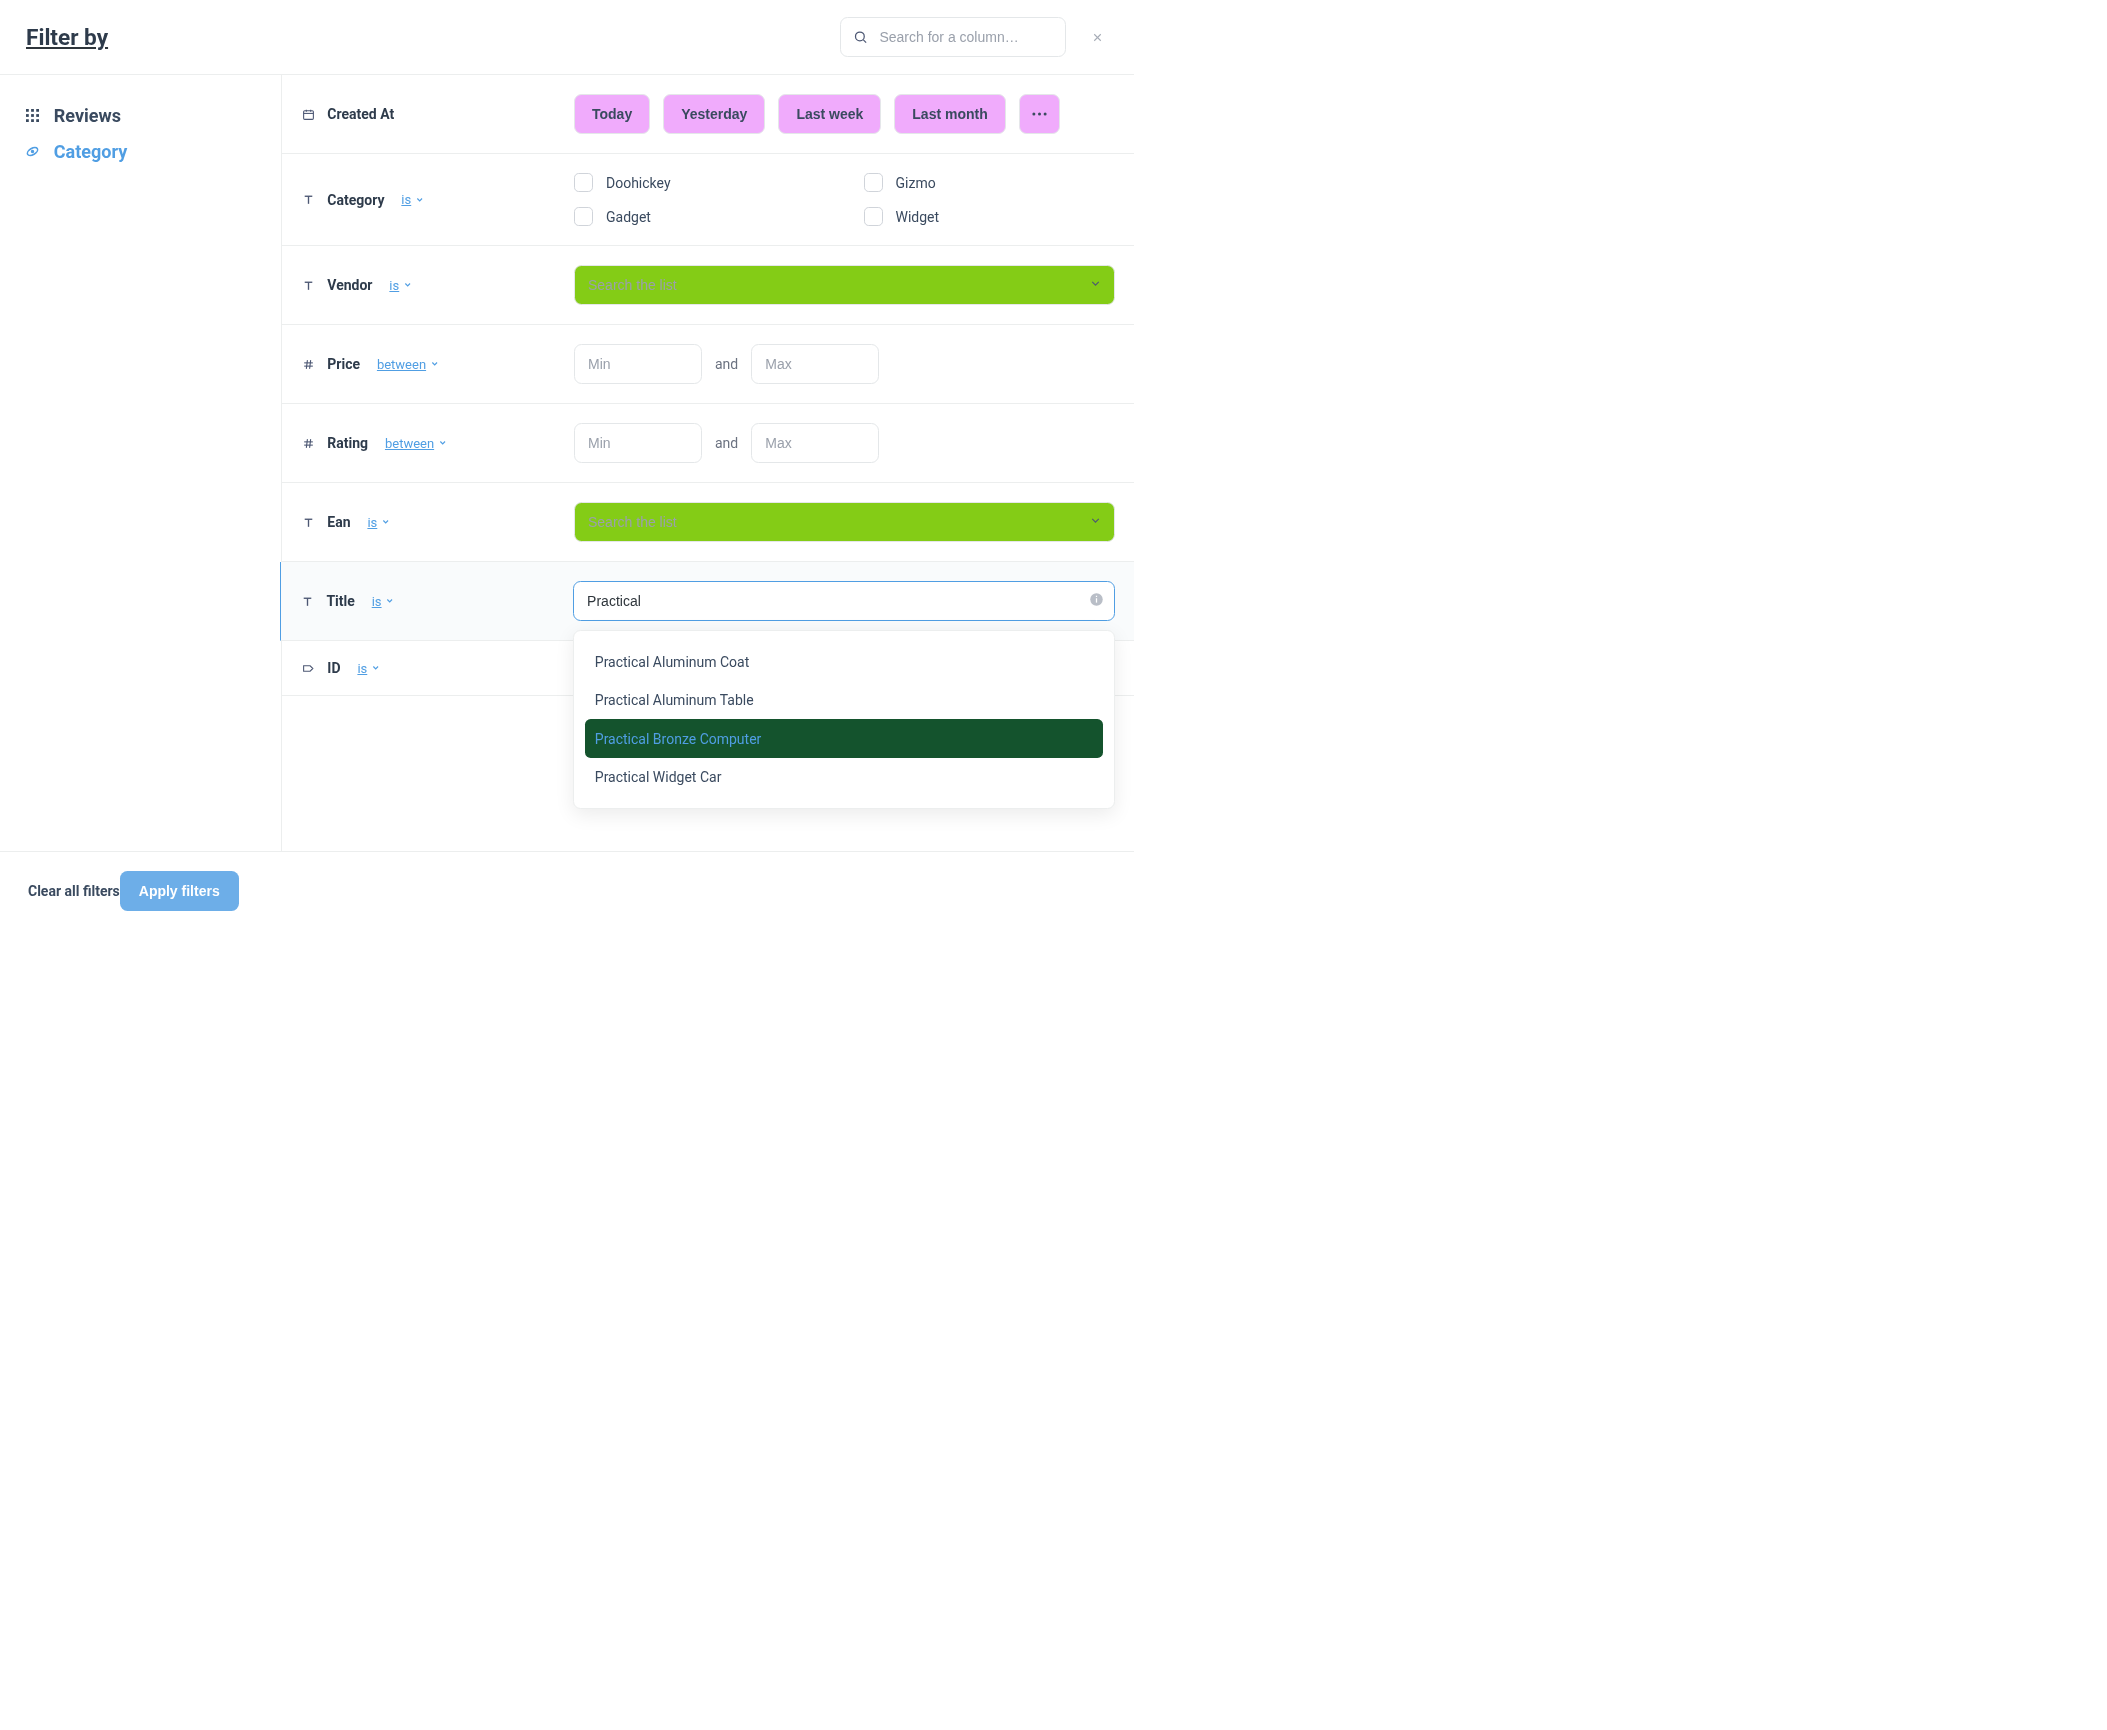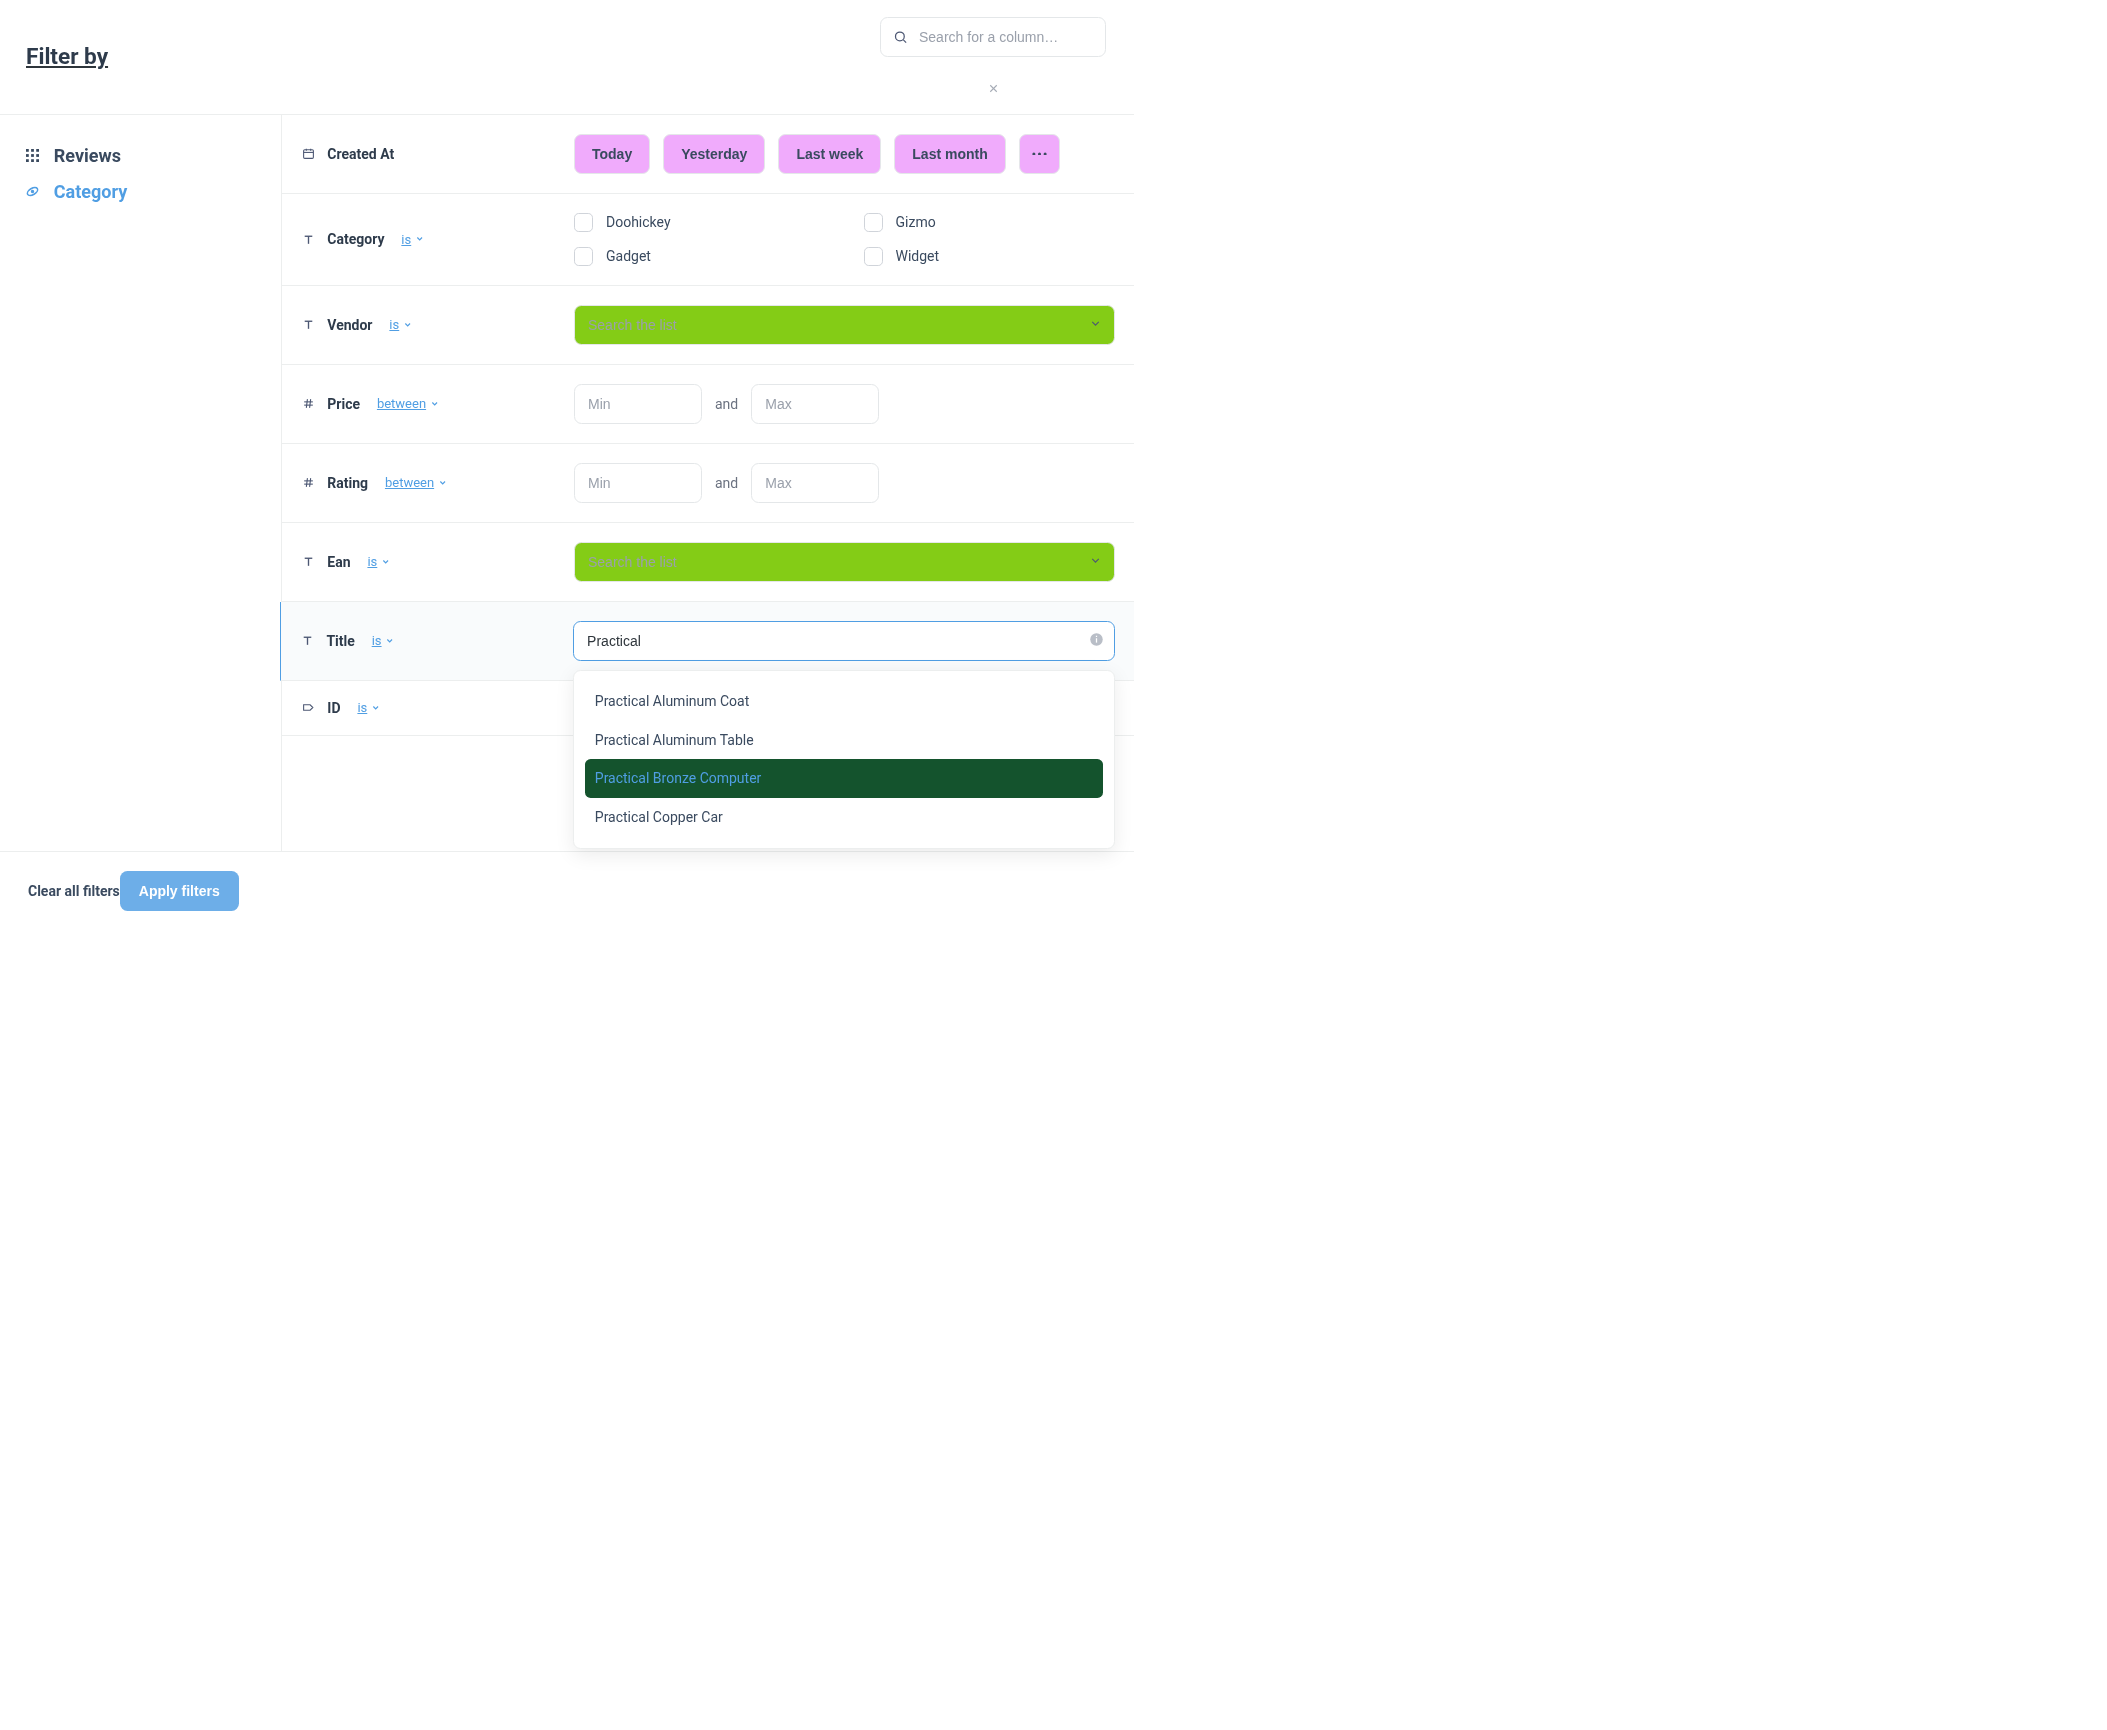--- a/index.html
+++ b/index.html
@@ -24,21 +24,20 @@
   }
   .header-title {
     font-size: 22.6px;
     font-weight: 700;
     color: #2e3b4b;
   }
   .header-right {
     display: flex;
     align-items: center;
     gap: 22.6px;
-    flex-direction: column;
   }
   .search-wrap {
     position: relative;
     width: 226px;
   }
   .search-wrap svg {
     position: absolute;
     left: 13px;
     top: 50%;
     transform: translateY(-50%);
@@ -529,21 +528,21 @@
             <svg width="15" height="15" viewBox="0 0 24 24" fill="currentColor">
                 <circle cx="12" cy="12" r="10"></circle>
                 <rect x="11" y="10" width="2" height="7" fill="#fff"></rect>
                 <rect x="11" y="6" width="2" height="2" fill="#fff"></rect>
               </svg>
           </span>
           <div class="dropdown">
             <div class="dd-item">Practical Aluminum Coat</div>
             <div class="dd-item">Practical Aluminum Table</div>
             <div class="dd-item highlight">Practical Bronze Computer</div>
-            <div class="dd-item">Practical Copper Car</div>
+            <div class="dd-item">Practical Widget Car</div>
           </div>
         </div>
       </div>
     </div>
 
     <div class="filter-row">
       <div class="label-col">
         <span class="col-icon">
           <svg width="13" height="13" viewBox="0 0 24 24" fill="none" stroke="currentColor" stroke-width="2">
               <path d="M3 7 h12 l5 5 -5 5 H3 z"></path>

